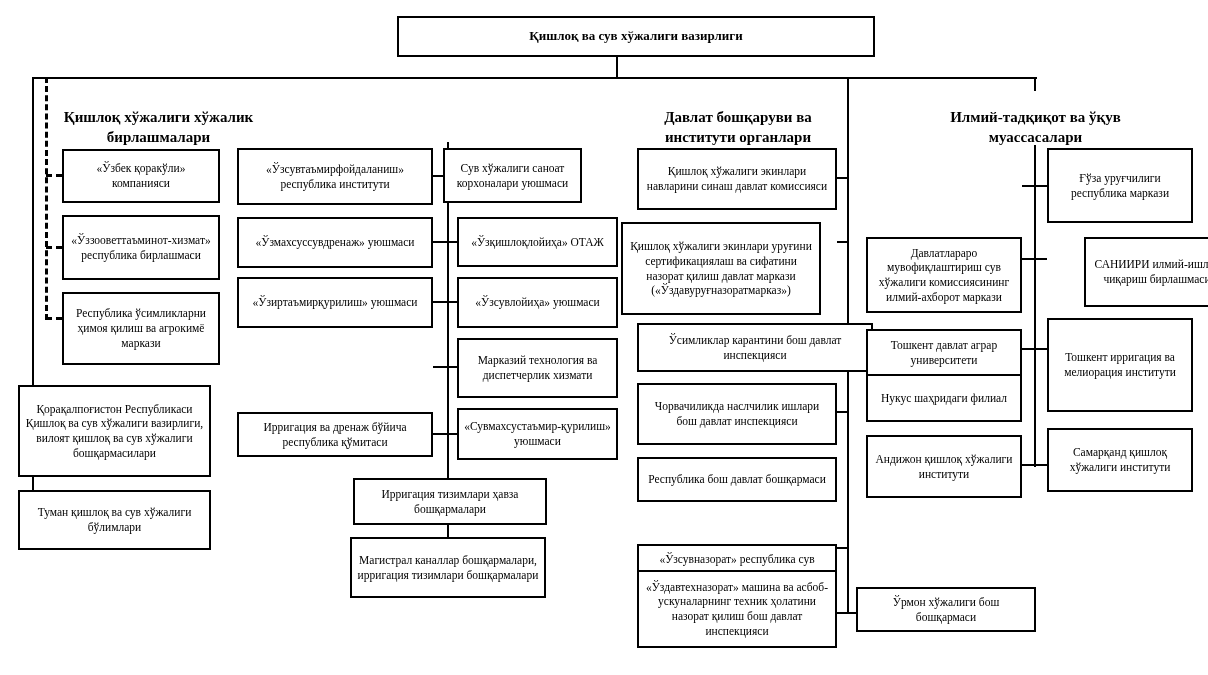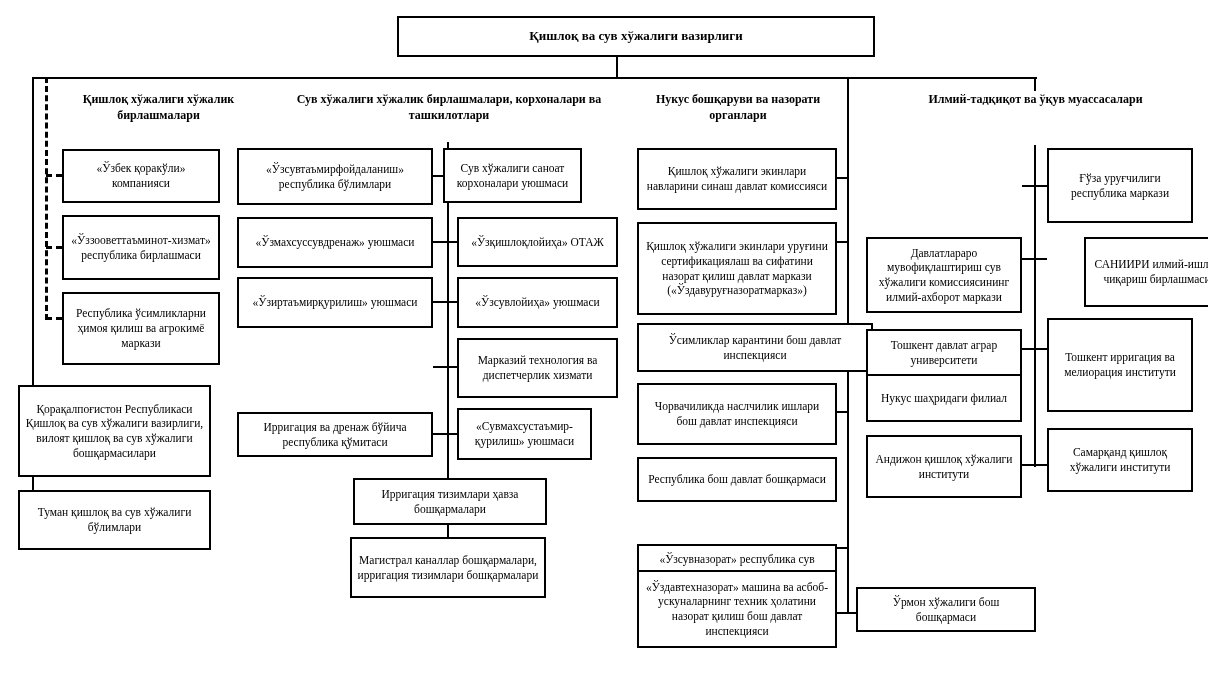--- a/index.html
+++ b/index.html
@@ -9,40 +9,39 @@
   }
   .box {
     position:absolute; border:2px solid #000000; background:#ffffff;
     display:flex; align-items:center; justify-content:center;
     text-align:center; font-size:11.5px; line-height:1.28;
     padding:2px 5px; box-sizing:border-box;
   }
   .title-box { font-weight:bold; font-size:13px; }
   .colheader {
     position:absolute; text-align:center; font-weight:bold;
-    font-size:12px; line-height:1.3;
+    font-size:15px; line-height:1.3;margin-top:16px;
   }
   .vl { position:absolute; width:2px; background:#000000; }
   .hl { position:absolute; height:2px; background:#000000; }
   .vdash { position:absolute; width:0; border-left:3px dashed #000000; }
   .hdash { position:absolute; height:0; border-top:3px dashed #000000; }
 </style>
 </head>
 <body>
 
 <div class="stage">
 
   <div class="box title-box" style="left:397px;top:16px;width:478px;height:41px">Қишлоқ ва сув хўжалиги вазирлиги</div>
 
   <div class="vl" style="left:616px;top:57px;height:21px"></div>
   <div class="hl" style="left:33px;top:77px;width:1004px"></div>
 
   <div class="colheader" style="left:56px;top:92px;width:205px">Қишлоқ хўжалиги хўжалик бирлашмалари</div>
-  <div class="colheader" style="left:283px;top:92px;width:332px">Сув хўжалиги хўжалик бирлашмалари, корхоналари ва ташкилотлари</div>
-  <div class="colheader" style="left:627px;top:92px;width:222px">Нукус бошқаруви ва назорати органлари</div>
+  <div class="colheader" style="left:627px;top:92px;width:222px">Давлат бошқаруви ва институти органлари</div>
   <div class="colheader" style="left:908px;top:92px;width:255px">Илмий-тадқиқот ва ўқув муассасалари</div>
 
   <div class="vl" style="left:32px;top:77px;height:308px"></div>
   <div class="vdash" style="left:45px;top:77px;height:243px"></div>
   <div class="hdash" style="left:46px;top:174px;width:16px"></div>
   <div class="hdash" style="left:46px;top:246px;width:16px"></div>
   <div class="hdash" style="left:46px;top:317px;width:16px"></div>
   <div class="vl" style="left:32px;top:477px;height:13px"></div>
 
   <div class="box" style="left:62px;top:149px;width:158px;height:54px">«Ўзбек қоракўли» компанияси</div>
@@ -52,42 +51,42 @@
   <div class="box" style="left:18px;top:490px;width:193px;height:60px">Туман қишлоқ ва сув хўжалиги бўлимлари</div>
 
   <div class="vl" style="left:447px;top:142px;height:336px"></div>
   <div class="hl" style="left:433px;top:175px;width:24px"></div>
   <div class="hl" style="left:433px;top:241px;width:24px"></div>
   <div class="hl" style="left:433px;top:301px;width:24px"></div>
   <div class="hl" style="left:433px;top:366px;width:24px"></div>
   <div class="hl" style="left:433px;top:433px;width:24px"></div>
   <div class="vl" style="left:447px;top:525px;height:12px"></div>
 
-  <div class="box" style="left:237px;top:148px;width:196px;height:57px">«Ўзсувтаъмирфойдаланиш» республика бўлимлари</div>
+  <div class="box" style="left:237px;top:148px;width:196px;height:57px">«Ўзсувтаъмирфойдаланиш» республика институти</div>
   <div class="box" style="left:443px;top:148px;width:139px;height:55px">Сув хўжалиги саноат корхоналари уюшмаси</div>
   <div class="box" style="left:237px;top:217px;width:196px;height:51px">«Ўзмахсуссувдренаж» уюшмаси</div>
   <div class="box" style="left:457px;top:217px;width:161px;height:50px">«Ўзқишлоқлойиҳа» ОТАЖ</div>
   <div class="box" style="left:237px;top:277px;width:196px;height:51px">«Ўзиртаъмирқурилиш» уюшмаси</div>
   <div class="box" style="left:457px;top:277px;width:161px;height:51px">«Ўзсувлойиҳа» уюшмаси</div>
   <div class="box" style="left:457px;top:338px;width:161px;height:60px">Марказий технология ва диспетчерлик хизмати</div>
   <div class="box" style="left:237px;top:412px;width:196px;height:45px">Ирригация ва дренаж бўйича республика қўмитаси</div>
-  <div class="box" style="left:457px;top:408px;width:135px;height:52px">«Сувмахсустаъмир-қурилиш» уюшмаси</div>
+  <div class="box" style="left:457px;top:408px;width:161px;height:52px">«Сувмахсустаъмир-қурилиш» уюшмаси</div>
   <div class="box" style="left:353px;top:478px;width:194px;height:47px">Ирригация тизимлари ҳавза бошқармалари</div>
   <div class="box" style="left:350px;top:537px;width:196px;height:61px">Магистрал каналлар бошқармалари, ирригация тизимлари бошқармалари</div>
 
   <div class="vl" style="left:847px;top:77px;height:537px"></div>
   <div class="hl" style="left:837px;top:177px;width:10px"></div>
   <div class="hl" style="left:837px;top:241px;width:10px"></div>
   <div class="hl" style="left:837px;top:328px;width:10px"></div>
   <div class="hl" style="left:837px;top:411px;width:10px"></div>
   <div class="hl" style="left:837px;top:547px;width:10px"></div>
   <div class="hl" style="left:837px;top:612px;width:19px"></div>
 
   <div class="box" style="left:637px;top:148px;width:200px;height:62px">Қишлоқ хўжалиги экинлари навларини синаш давлат комиссияси</div>
-  <div class="box" style="left:637px;top:222px;width:200px;height:93px">Қишлоқ хўжалиги экинлари уруғини сертификациялаш ва сифатини назорат қилиш давлат маркази («Ўздавуруғназоратмарказ»)</div>
+  <div class="box" style="left:621px;top:222px;width:200px;height:93px">Қишлоқ хўжалиги экинлари уруғини сертификациялаш ва сифатини назорат қилиш давлат маркази («Ўздавуруғназоратмарказ»)</div>
   <div class="box" style="left:637px;top:323px;width:236px;height:49px">Ўсимликлар карантини бош давлат инспекцияси</div>
   <div class="box" style="left:637px;top:383px;width:200px;height:62px">Чорвачиликда наслчилик ишлари бош давлат инспекцияси</div>
   <div class="box" style="left:637px;top:457px;width:200px;height:45px">Республика бош давлат бошқармаси</div>
   <div class="box" style="left:637px;top:544px;width:200px;height:46px">«Ўзсувназорат» республика сув инспекцияси</div>
   <div class="box" style="left:637px;top:570px;width:200px;height:78px">«Ўздавтехназорат» машина ва асбоб-ускуналарнинг техник ҳолатини назорат қилиш бош давлат инспекцияси</div>
   <div class="box" style="left:856px;top:587px;width:180px;height:45px">Ўрмон хўжалиги бош бошқармаси</div>
 
   <div class="vl" style="left:1034px;top:77px;height:14px"></div>
   <div class="vl" style="left:1034px;top:145px;height:322px"></div>
   <div class="hl" style="left:1022px;top:185px;width:25px"></div>

